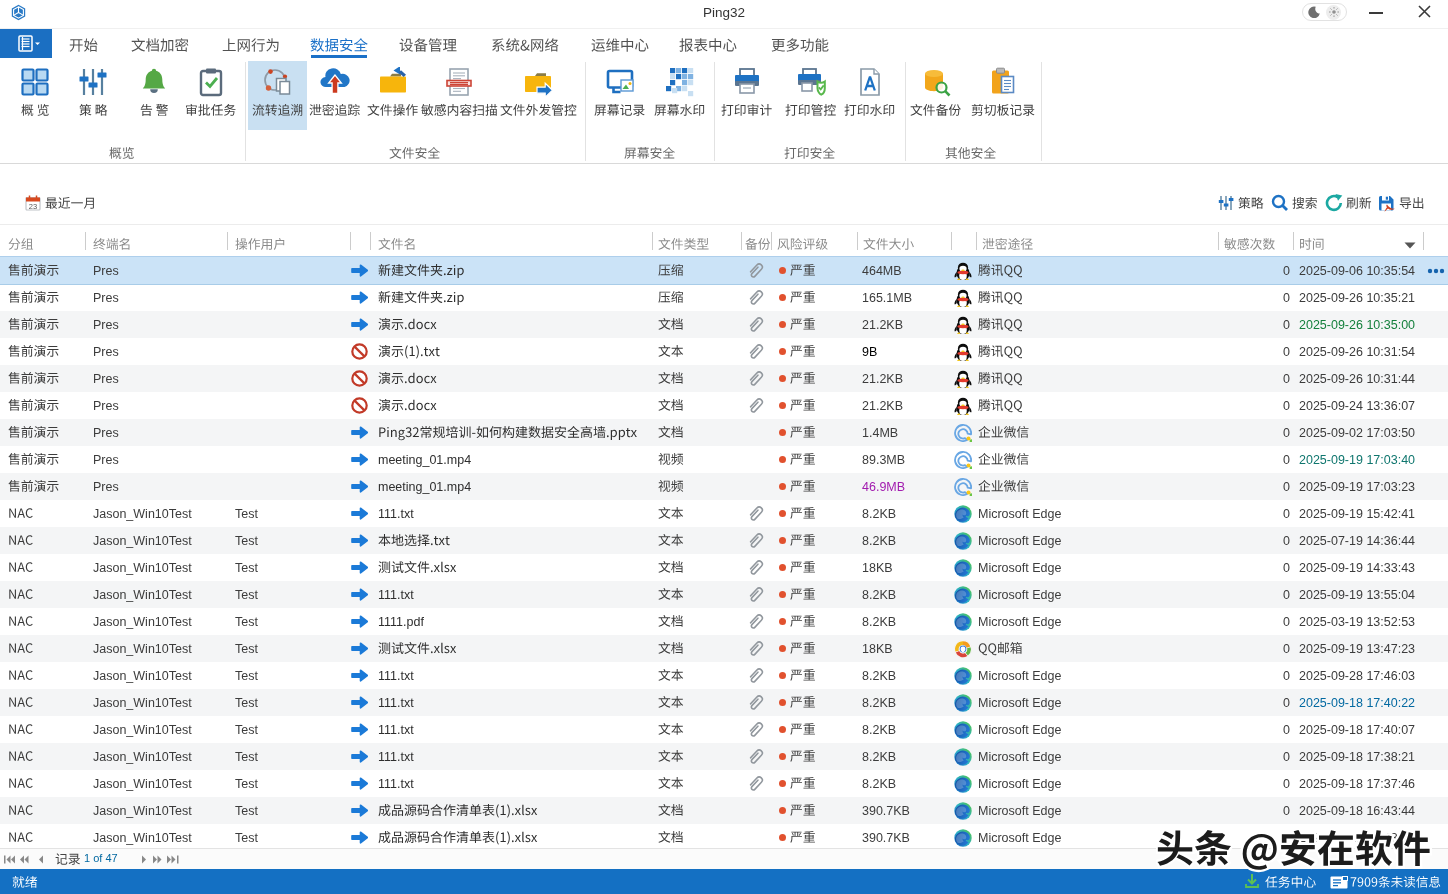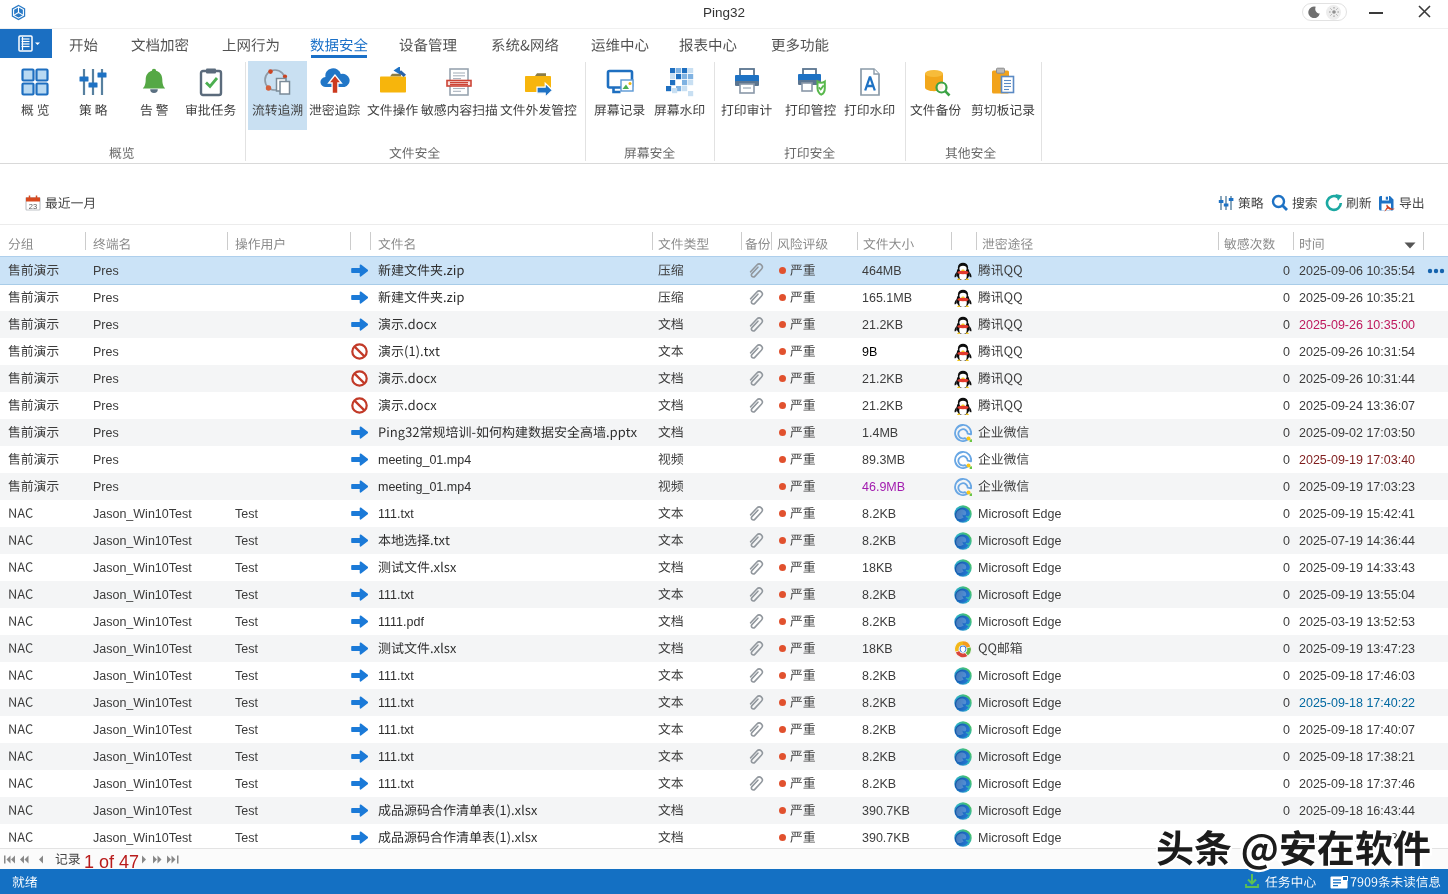--- a/index.html
+++ b/index.html
@@ -969,21 +969,21 @@
       </svg>
       <svg style="position:absolute;left:978px;top:5.3px" width="46" height="17">
         <g fill="#3c3c3c">
           <use href="#g119" transform="translate(0.0 12.8) scale(0.0128 -0.0128)"></use>
           <use href="#g120" transform="translate(12.8 12.8) scale(0.0128 -0.0128)"></use>
           <use href="#g121" transform="translate(25.6 12.8) scale(0.0128 -0.0128)"></use>
           <use href="#g121" transform="translate(35.1 12.8) scale(0.0128 -0.0128)"></use>
         </g>
       </svg>
       <span class="t" style="left:1240px;top:6.5px;width:50px;text-align:right;font-size:12.5px;color:#3c3c3c">0</span>
-      <span class="t" style="left:1299px;top:6.5px;font-size:12.5px;color:#be185d">2025-09-26 10:35:00</span>
+      <span class="t" style="left:1299px;top:6.5px;font-size:12.5px;color:#15803d">2025-09-26 10:35:00</span>
     </div>
     <div class="abs" style="left:0;top:81px;width:1448px;height:27px;background:#ffffff">
       <svg style="position:absolute;left:8px;top:5.3px" width="53" height="17">
         <g fill="#3c3c3c">
           <use href="#g105" transform="translate(0.0 12.8) scale(0.0128 -0.0128)"></use>
           <use href="#g106" transform="translate(12.8 12.8) scale(0.0128 -0.0128)"></use>
           <use href="#g107" transform="translate(25.6 12.8) scale(0.0128 -0.0128)"></use>
           <use href="#g108" transform="translate(38.4 12.8) scale(0.0128 -0.0128)"></use>
         </g>
       </svg>
@@ -1292,21 +1292,21 @@
       </svg>
       <svg style="position:absolute;left:978px;top:5.3px" width="53" height="17">
         <g fill="#3c3c3c">
           <use href="#g146" transform="translate(0.0 12.8) scale(0.0128 -0.0128)"></use>
           <use href="#g147" transform="translate(12.8 12.8) scale(0.0128 -0.0128)"></use>
           <use href="#g148" transform="translate(25.6 12.8) scale(0.0128 -0.0128)"></use>
           <use href="#g149" transform="translate(38.4 12.8) scale(0.0128 -0.0128)"></use>
         </g>
       </svg>
       <span class="t" style="left:1240px;top:6.5px;width:50px;text-align:right;font-size:12.5px;color:#3c3c3c">0</span>
-      <span class="t" style="left:1299px;top:6.5px;font-size:12.5px;color:#7f1d1d">2025-09-19 17:03:40</span>
+      <span class="t" style="left:1299px;top:6.5px;font-size:12.5px;color:#0f766e">2025-09-19 17:03:40</span>
     </div>
     <div class="abs" style="left:0;top:216px;width:1448px;height:27px;background:#f4f5f6">
       <svg style="position:absolute;left:8px;top:5.3px" width="53" height="17">
         <g fill="#3c3c3c">
           <use href="#g105" transform="translate(0.0 12.8) scale(0.0128 -0.0128)"></use>
           <use href="#g106" transform="translate(12.8 12.8) scale(0.0128 -0.0128)"></use>
           <use href="#g107" transform="translate(25.6 12.8) scale(0.0128 -0.0128)"></use>
           <use href="#g108" transform="translate(38.4 12.8) scale(0.0128 -0.0128)"></use>
         </g>
       </svg>
@@ -1728,21 +1728,21 @@
 <stop offset="0" stop-color="#1350a0"></stop>
             <stop offset="1" stop-color="#2478d4"></stop>
           </linearGradient>
         </defs>
 <circle cx="8.5" cy="8.5" r="8.2" fill="url(#eg1)"></circle>
 <path d="M1.1 11.2C.5 8 2 4.8 4.9 3.3c3.2-1.7 7-.8 9 1.7 1.5 1.9 1.4 4.1.2 5.1-1 .8-2.4.6-3-.1 0 1.4 1.2 2.4 2.7 2.3-1.6 2.9-5 4.3-8.1 3.2-2.2-.8-4-2.3-4.6-4.3z" fill="url(#eg2)"></path>
 <path d="M3.1 12.7c-1.6-2-1.5-5.2.4-7 1.5-1.5 3.7-1.9 5.5-1.2 1.5.6 2.5 1.8 2.6 3.1.1 1.1-.5 1.9-1.4 2.1-.8.2-1.7-.1-2-.8-.4.9.1 2.1 1.1 2.7-1.7 1.7-4.5 2.2-6.2 1.1z" fill="#fff" fill-opacity="0.22"></path>
       </svg>
       <span class="t" style="left:978px;top:6.5px;font-size:12.5px;color:#3c3c3c">Microsoft Edge</span>
       <span class="t" style="left:1240px;top:6.5px;width:50px;text-align:right;font-size:12.5px;color:#3c3c3c">0</span>
-      <span class="t" style="left:1299px;top:6.5px;font-size:12.5px;color:#3c3c3c">2025-09-18 17:46:03</span>
+      <span class="t" style="left:1299px;top:6.5px;font-size:12.5px;color:#3c3c3c">2025-09-28 17:46:03</span>
     </div>
     <div class="abs" style="left:0;top:432px;width:1448px;height:27px;background:#f4f5f6">
       <svg style="position:absolute;left:8px;top:5.3px" width="27" height="17">
         <g fill="#3c3c3c">
           <use href="#g152" transform="translate(0.0 12.8) scale(0.0128 -0.0128)"></use>
           <use href="#g153" transform="translate(9.3 12.8) scale(0.0128 -0.0128)"></use>
           <use href="#g154" transform="translate(17.0 12.8) scale(0.0128 -0.0128)"></use>
         </g>
       </svg>
       <span class="t" style="left:93px;top:6.5px;font-size:12.5px;color:#3c3c3c">Jason_Win10Test</span>
@@ -2093,21 +2093,21 @@
     <path d="M168 4.5 L164 0.5 L164 8.5 z" fill="#888"></path>
     <path d="M172.5 4.5 L168.5 0.5 L168.5 8.5 z" fill="#888"></path>
     <rect x="174" y="0.5" width="1.5" height="8" fill="#888"></rect>
   </svg>
 <svg style="position:absolute;left:55px;top:850.7px" width="27" height="17">
     <g fill="#444">
       <use href="#g67" transform="translate(0.0 12.8) scale(0.0128 -0.0128)"></use>
       <use href="#g68" transform="translate(12.8 12.8) scale(0.0128 -0.0128)"></use>
     </g>
   </svg>
-<span class="t" style="left:84px;top:851.5px;font-size:18px;color:#b91c1c">1 of 47</span>
+<span class="t" style="left:84px;top:851.5px;font-size:11px;color:#0369a1">1 of 47</span>
 <div class="abs" style="left:0;top:869px;width:1448px;height:25px;background:#1470c3"></div>
 <svg style="position:absolute;left:12px;top:873.7px" width="27" height="17">
     <g fill="#fff">
       <use href="#g171" transform="translate(0.0 12.8) scale(0.0128 -0.0128)"></use>
       <use href="#g172" transform="translate(12.8 12.8) scale(0.0128 -0.0128)"></use>
     </g>
   </svg>
 <svg class="abs" style="left:1244px;top:873px" width="16" height="16" viewBox="0 0 16 16">
 <path d="M8 1v9 M4 6.5 8 10.5 12 6.5" fill="none" stroke="#5cc054" stroke-width="2"></path>
 <path d="M2 11v3h12v-3" fill="none" stroke="#5cc054" stroke-width="1.8"></path>

